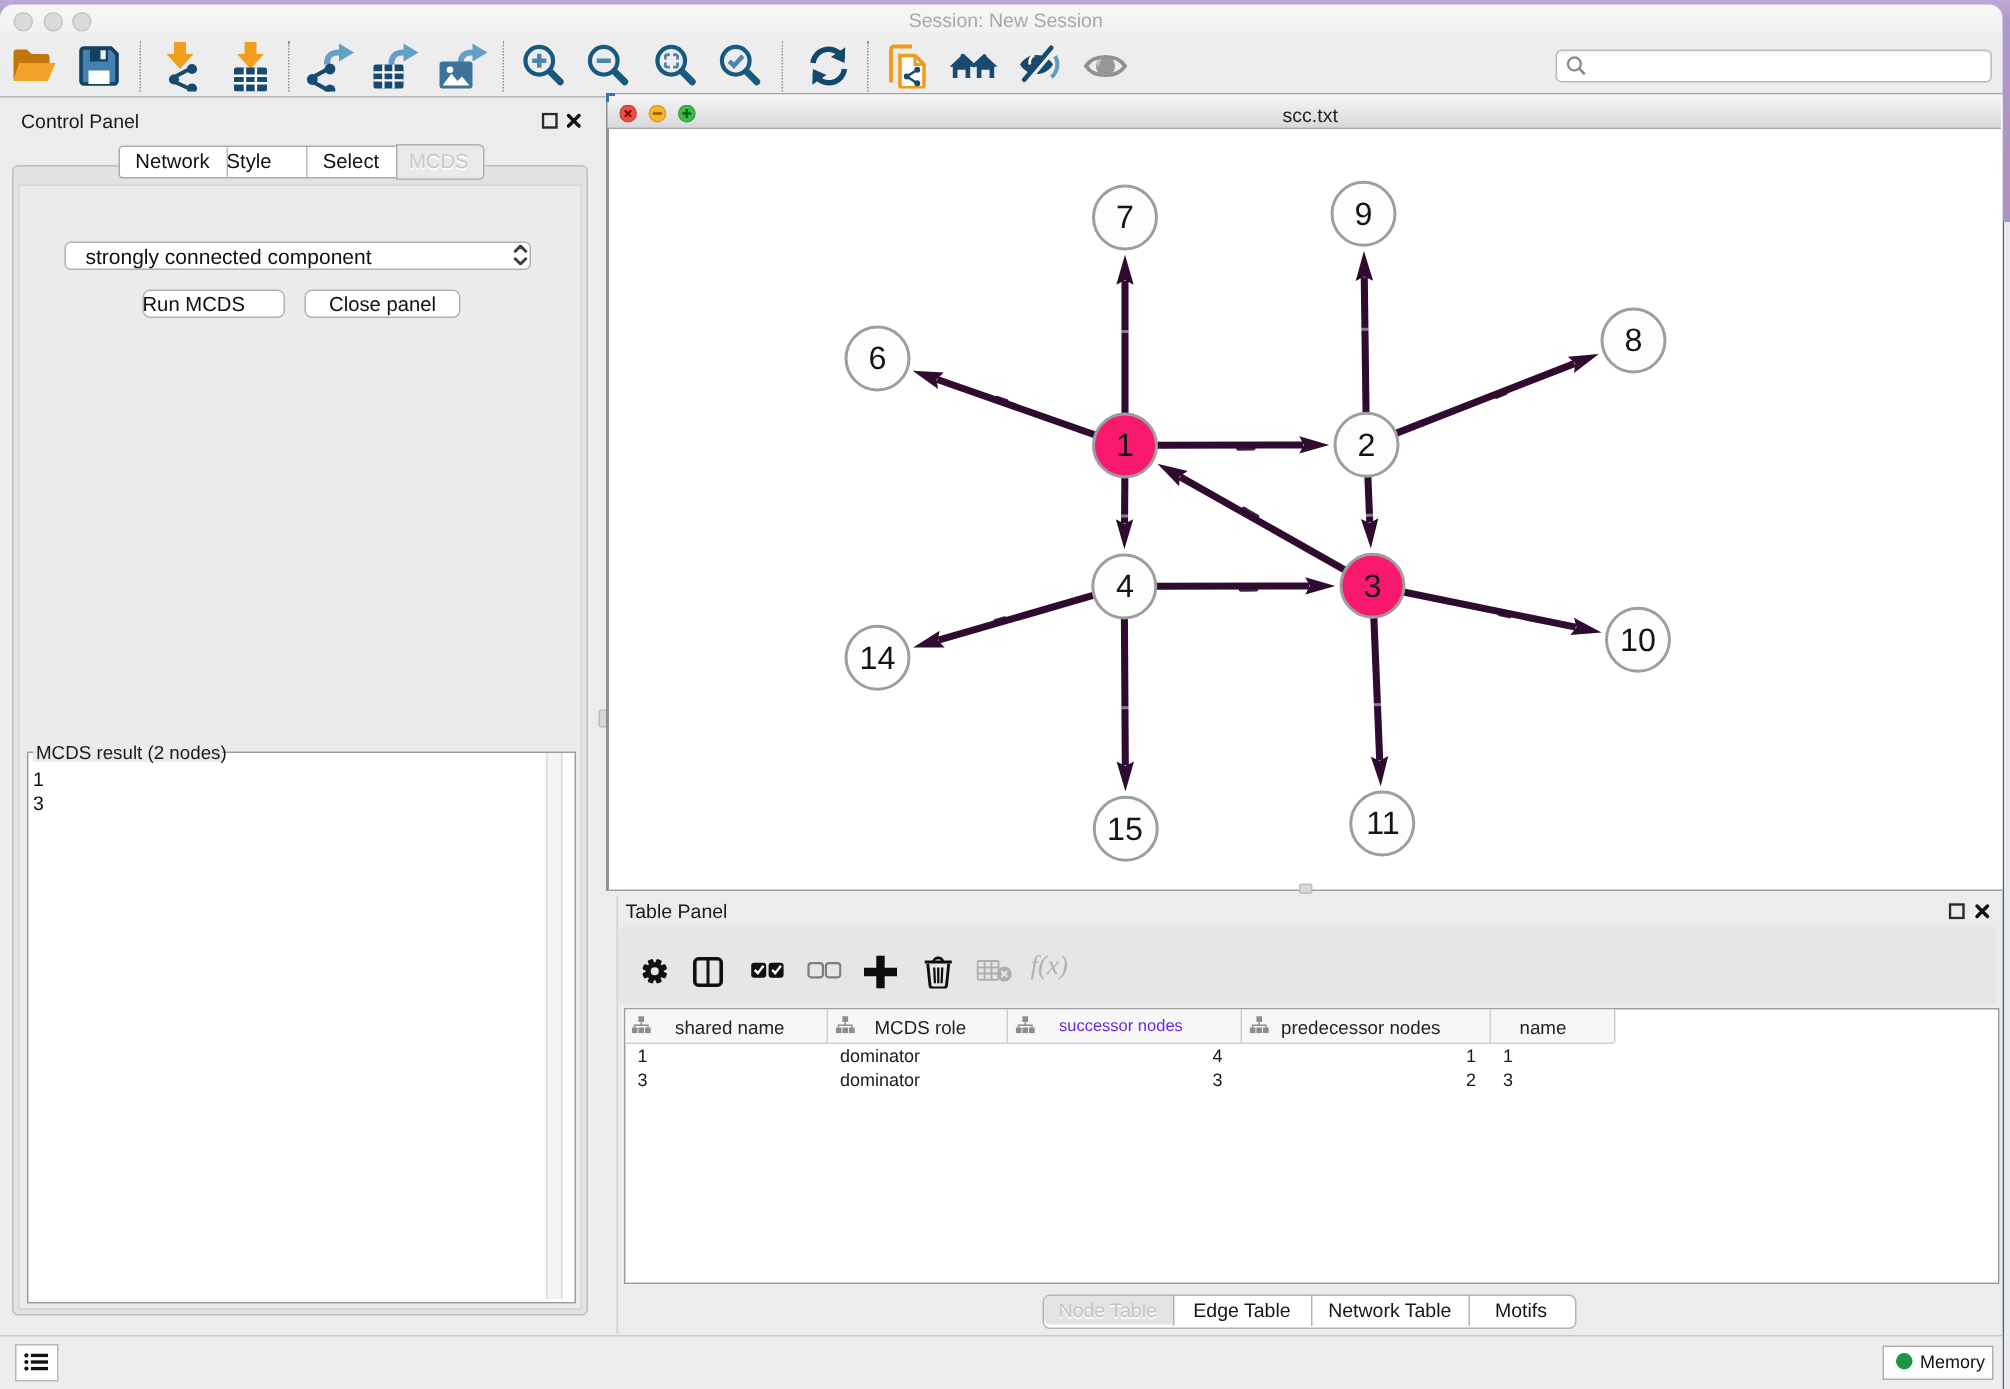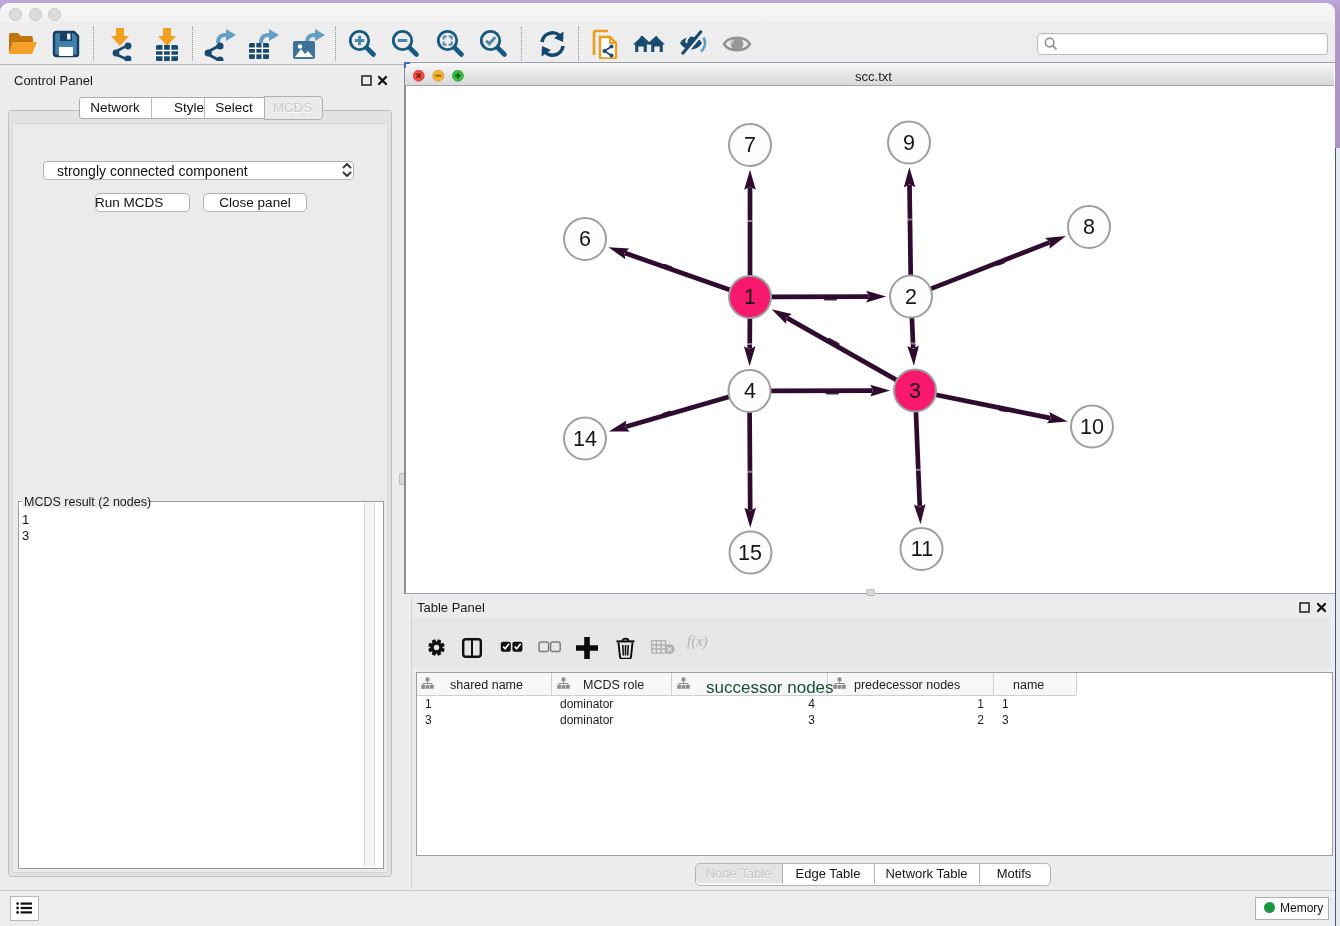--- a/index.html
+++ b/index.html
@@ -14,20 +14,21 @@
 </head>
 <body>
 <div id="scr">
 <div id="rightstrip"></div>
 <div id="app">
       <div id="g">
 <div class="abs" style="left:0;top:3px;width:1335px;height:19px;background:linear-gradient(180deg,#f7f7f7,#f1f1f1);border-bottom:1px solid #d9d9d9;border-radius:9px 9px 0 0"></div>
 <div class="abs" style="left:8.5px;top:7.5px;width:11px;height:11px;border-radius:50%;background:#dbdbdb;border:1px solid #c5c5c5"></div>
 <div class="abs" style="left:28.5px;top:7.5px;width:11px;height:11px;border-radius:50%;background:#dbdbdb;border:1px solid #c5c5c5"></div>
 <div class="abs" style="left:48px;top:7.5px;width:11px;height:11px;border-radius:50%;background:#dbdbdb;border:1px solid #c5c5c5"></div>
+<div class="tx" style="left:3px;top:6px;width:1335px;text-align:center;font-size:13px;color:#a8a8a8">Session: New Session</div>
 <div class="abs" style="left:0;top:22px;width:1335px;height:42px;background:#ededed;border-bottom:1px solid #b5b5b5"></div>
 <div class="abs" style="left:93px;top:27px;height:34px;border-left:1px dotted #909090"></div>
 <div class="abs" style="left:192px;top:27px;height:34px;border-left:1px dotted #909090"></div>
 <div class="abs" style="left:335px;top:27px;height:34px;border-left:1px dotted #909090"></div>
 <div class="abs" style="left:521px;top:27px;height:34px;border-left:1px dotted #909090"></div>
 <div class="abs" style="left:578px;top:27px;height:34px;border-left:1px dotted #909090"></div>
 <svg class="abs" style="left:7px;top:30px" width="32" height="28" viewBox="0 0 32 28">
 <path d="M2 24 V5 a2 2 0 0 1 2-2 h7 l3 3 h10 a2 2 0 0 1 2 2 v4 H6 Z" fill="#c0760c"></path>
 <path d="M6 12 h24 l-5 12 H2 Z" fill="#f4a129"></path>
 </svg>
@@ -142,21 +143,21 @@
 <svg class="abs" style="left:377px;top:75px" width="11" height="11" viewBox="0 0 11 11">
           <path d="M2 2 L9 9 M9 2 L2 9" stroke="#111" stroke-width="2.3" stroke-linecap="round"></path>
         </svg>
 <div class="abs" style="left:8px;top:110px;width:382px;height:765px;background:#e2e2e2;border:1px solid #bdbdbd;border-radius:4px"></div>
 <div class="abs" style="left:12px;top:123px;width:374px;height:748px;background:#ebebeb;border:1px solid #d6d6d6;border-radius:2px"></div>
 <div class="abs" style="left:79px;top:97px;width:185px;height:20px;background:#fff;border:1px solid #acacac;border-radius:3px 0 0 3px"></div>
 <div class="abs" style="left:151px;top:97px;width:1px;height:22px;background:#bcbcbc"></div>
 <div class="abs" style="left:204px;top:97px;width:1px;height:22px;background:#bcbcbc"></div>
 <div class="abs" style="left:264px;top:96px;width:57px;height:22px;background:#eaeaea;border:1px solid #b0b0b0;border-radius:0 4px 4px 0"></div>
 <div class="tx" style="left:79px;top:100px;width:72px;text-align:center;font-size:13.5px;color:#111">Network</div>
-<div class="tx" style="left:151px;top:100px;width:53px;text-align:right;font-size:13.5px;color:#111">Style</div>
+<div class="tx" style="left:151px;top:100px;width:53px;text-align:left;font-size:13.5px;color:#111">Style</div>
 <div class="tx" style="left:204px;top:100px;width:60px;text-align:center;font-size:13.5px;color:#111">Select</div>
 <div class="tx" style="left:264px;top:100px;width:57px;text-align:center;font-size:13.5px;color:#c9c9c9;text-shadow:0 1px 0 #fff">MCDS</div>
 <div class="abs" style="left:43px;top:161px;width:309px;height:17px;background:#fff;border:1px solid #b2b2b2;border-radius:4px"></div>
 <div class="tx" style="left:57px;top:163px;font-size:14px;color:#111">strongly connected component</div>
 <svg class="abs" style="left:342px;top:163px" width="10" height="14" viewBox="0 0 10 14">
           <path d="M1.5 4.5 L5 1 L8.5 4.5 M1.5 9.5 L5 13 L8.5 9.5" stroke="#3d3d3d" stroke-width="2" fill="none" stroke-linecap="round" stroke-linejoin="round"></path>
         </svg>
 <div class="abs" style="left:95px;top:193px;width:93px;height:17px;background:#fff;border:1px solid #b2b2b2;border-radius:5px"></div>
 <div class="abs" style="left:203px;top:193px;width:102px;height:17px;background:#fff;border:1px solid #b2b2b2;border-radius:5px"></div>
 <div class="tx" style="left:95px;top:195px;width:95px;font-size:13.5px;color:#111">Run MCDS</div>
@@ -291,21 +292,21 @@
 <path d="M6.8 8 L7.3 18.5 M9.5 8 V18.5 M12.2 8 L11.7 18.5" stroke="#0b0b0b" stroke-width="1.5"></path>
 </svg>
 <svg class="abs" style="left:651px;top:640px" width="24" height="15" viewBox="0 0 24 15">
 <g stroke="#aeaeae" fill="none" stroke-width="1.3">
             <rect x="0.7" y="0.7" width="14" height="12.5" rx="1"></rect>
             <path d="M0.7 5 h14 M0.7 9 h14 M5.4 0.7 v12.5 M10 0.7 v12.5"></path>
           </g>
 <circle cx="18.5" cy="9.3" r="5" fill="#aeaeae"></circle>
           <path d="M16.5 7.3 l4 4 M20.5 7.3 l-4 4" stroke="#e6e6e6" stroke-width="1.4"></path>
 </svg>
-<div class="tx" style="left:687px;top:633px;font-family:'Liberation Serif',serif;font-style:italic;font-size:15px;color:#b3b3b3">f(x)</div>
+<div class="tx" style="left:687px;top:633px;font-family:'Liberation Serif',serif;font-style:italic;font-size:18px;color:#b3b3b3">f(x)</div>
 <div class="abs" style="left:416px;top:672px;width:915px;height:182px;background:#fff;border:1px solid #9e9e9e"></div>
 <div class="abs" style="left:417px;top:673px;width:659px;height:22px;background:#f7f7f7;border-bottom:1px solid #cfcfcf"></div>
 <div class="abs" style="left:551px;top:673px;width:1px;height:22px;background:#cfcfcf"></div>
 <div class="abs" style="left:671px;top:673px;width:1px;height:22px;background:#cfcfcf"></div>
 <div class="abs" style="left:827px;top:673px;width:1px;height:22px;background:#cfcfcf"></div>
 <div class="abs" style="left:993px;top:673px;width:1px;height:22px;background:#cfcfcf"></div>
 <div class="abs" style="left:1076px;top:673px;width:1px;height:22px;background:#cfcfcf"></div>
 <svg class="abs" style="left:421px;top:677px" width="13" height="12" viewBox="0 0 13 12">
 <rect x="4.6" y="0.5" width="3.8" height="3.8" fill="#8d8d8d"></rect>
 <path d="M6.5 4.5 v2 M2 8 V6.5 h9 V8" stroke="#8d8d8d" stroke-width="1" fill="none"></path>
@@ -329,21 +330,21 @@
 </svg>
 <svg class="abs" style="left:833px;top:677px" width="13" height="12" viewBox="0 0 13 12">
 <rect x="4.6" y="0.5" width="3.8" height="3.8" fill="#8d8d8d"></rect>
 <path d="M6.5 4.5 v2 M2 8 V6.5 h9 V8" stroke="#8d8d8d" stroke-width="1" fill="none"></path>
 <rect x="0.2" y="8" width="3.8" height="3.8" fill="#8d8d8d"></rect>
 <rect x="4.6" y="8" width="3.8" height="3.8" fill="#8d8d8d"></rect>
 <rect x="9" y="8" width="3.8" height="3.8" fill="#8d8d8d"></rect>
 </svg>
 <div class="tx" style="left:450px;top:678px;font-size:12.5px;color:#222">shared name</div>
 <div class="tx" style="left:583px;top:678px;font-size:12.5px;color:#222">MCDS role</div>
-<div class="tx" style="left:706px;top:678px;font-size:17px;color:#14532d">successor nodes</div>
+<div class="tx" style="left:706px;top:678px;font-size:11px;color:#6d28d9">successor nodes</div>
 <div class="tx" style="left:854px;top:678px;font-size:12.5px;color:#222">predecessor nodes</div>
 <div class="tx" style="left:1013px;top:678px;font-size:12.5px;color:#222">name</div>
 <div class="tx" style="left:425px;top:697px;font-size:12px;color:#1a1a1a">1</div>
 <div class="tx" style="left:560px;top:697px;font-size:12px;color:#1a1a1a">dominator</div>
 <div class="tx" style="left:755px;top:697px;width:60px;text-align:right;font-size:12px;color:#1a1a1a">4</div>
 <div class="tx" style="left:924px;top:697px;width:60px;text-align:right;font-size:12px;color:#1a1a1a">1</div>
 <div class="tx" style="left:1002px;top:697px;font-size:12px;color:#1a1a1a">1</div>
 <div class="tx" style="left:425px;top:713px;font-size:12px;color:#1a1a1a">3</div>
 <div class="tx" style="left:560px;top:713px;font-size:12px;color:#1a1a1a">dominator</div>
 <div class="tx" style="left:755px;top:713px;width:60px;text-align:right;font-size:12px;color:#1a1a1a">3</div>

